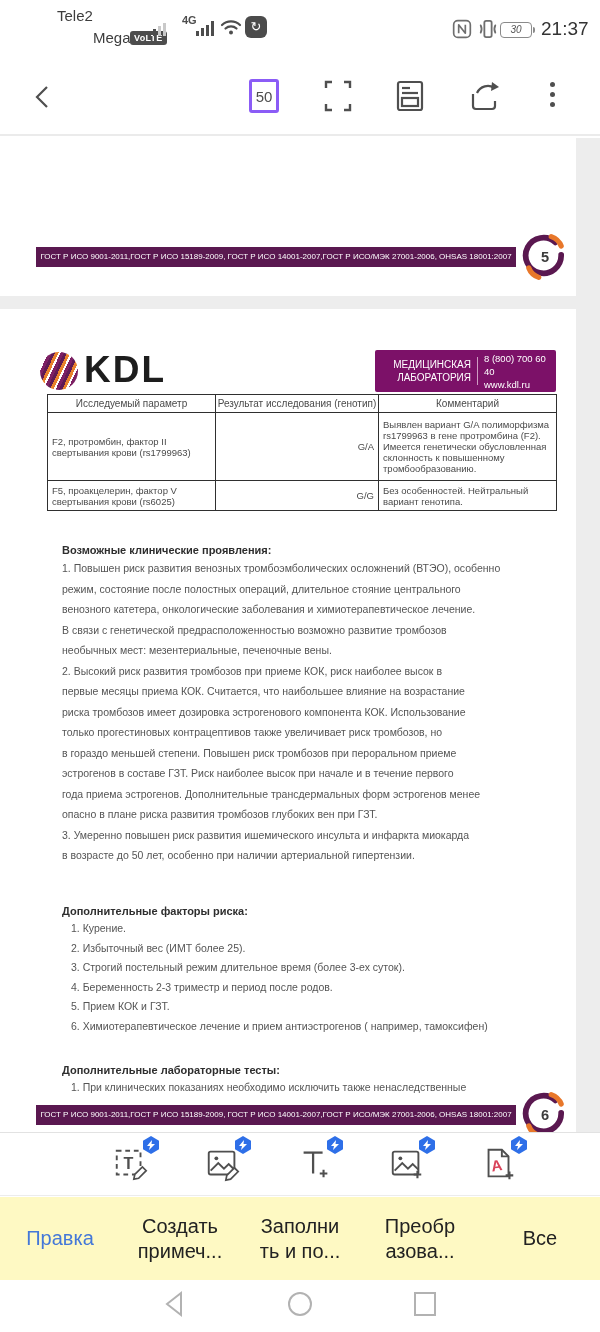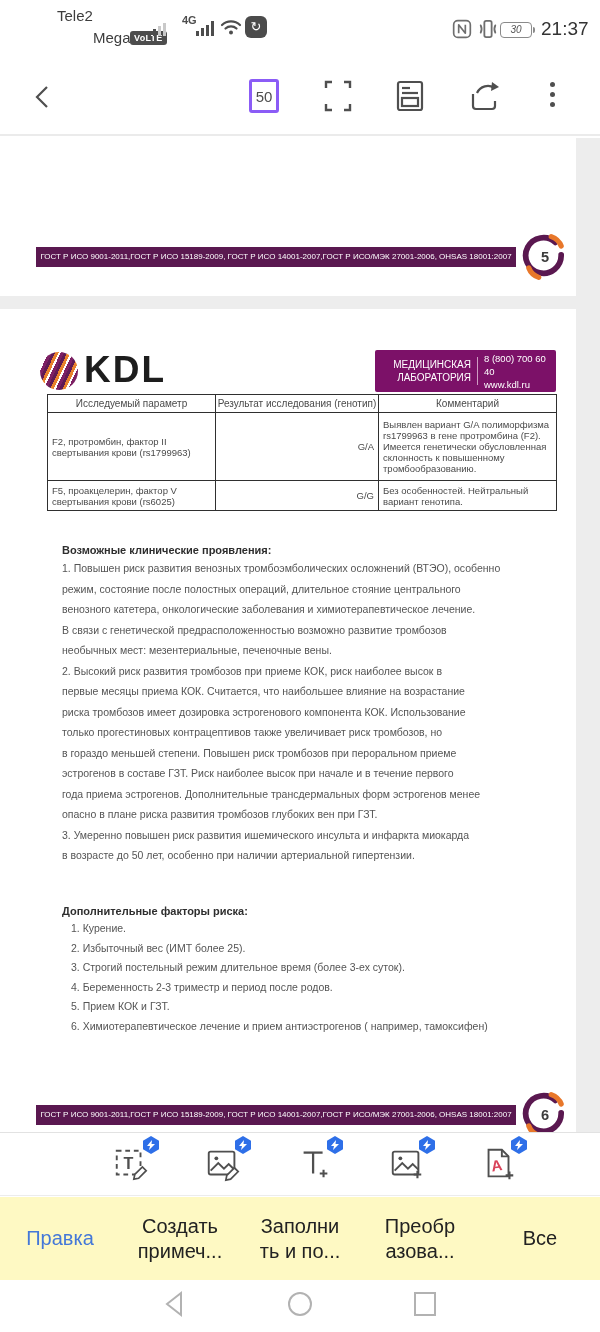--- a/index.html
+++ b/index.html
@@ -245,20 +245,26 @@
       <div>
           <div class="list-line">1. Курение.</div>
           <div class="list-line">2. Избыточный вес (ИМТ более 25).</div>
           <div class="list-line">3. Строгий постельный режим длительное время (более 3-ех суток).</div>
           <div class="list-line">4. Беременность 2-3 триместр и период после родов.</div>
           <div class="list-line">5. Прием КОК и ГЗТ.</div>
           <div class="list-line">6. Химиотерапевтическое лечение и прием антиэстрогенов ( например, тамоксифен)</div>
         </div>
     </div>
 
+    <div id="sec3" class="section">
+      <div class="sec-title">Дополнительные лабораторные тесты:</div>
+      <div>
+          <div class="list-line">1. При клинических показаниях необходимо исключить также ненаследственные</div>
+        </div>
+    </div>
 
     <div class="gost-banner" style="top:796px;">ГОСТ Р ИСО 9001-2011,ГОСТ Р ИСО 15189-2009, ГОСТ Р ИСО 14001-2007,ГОСТ Р ИСО/МЭК 27001-2006, OHSAS 18001:2007</div>
     <div class="swirl" style="top:782px;left:521px;">
       <svg width="48" height="48" viewBox="0 0 46 46">
         <circle cx="23" cy="23" r="21" fill="#fff"></circle>
         <path d="M33 9 a17 17 0 1 0 5.5 12" fill="none" stroke="#5a1850" stroke-width="5.5" stroke-linecap="round"></path>
         <path d="M29 3.5 q7 2.5 9.5 9" stroke="#e8772a" stroke-width="5" fill="none" stroke-linecap="round"></path>
         <path d="M17 42.5 q-7 -2.5 -9.5 -9" stroke="#e8772a" stroke-width="5" fill="none" stroke-linecap="round"></path>
         <text x="23" y="28" font-size="14" font-weight="bold" fill="#3c3c3c" text-anchor="middle" font-family="Liberation Sans, sans-serif">6</text>
       </svg>

